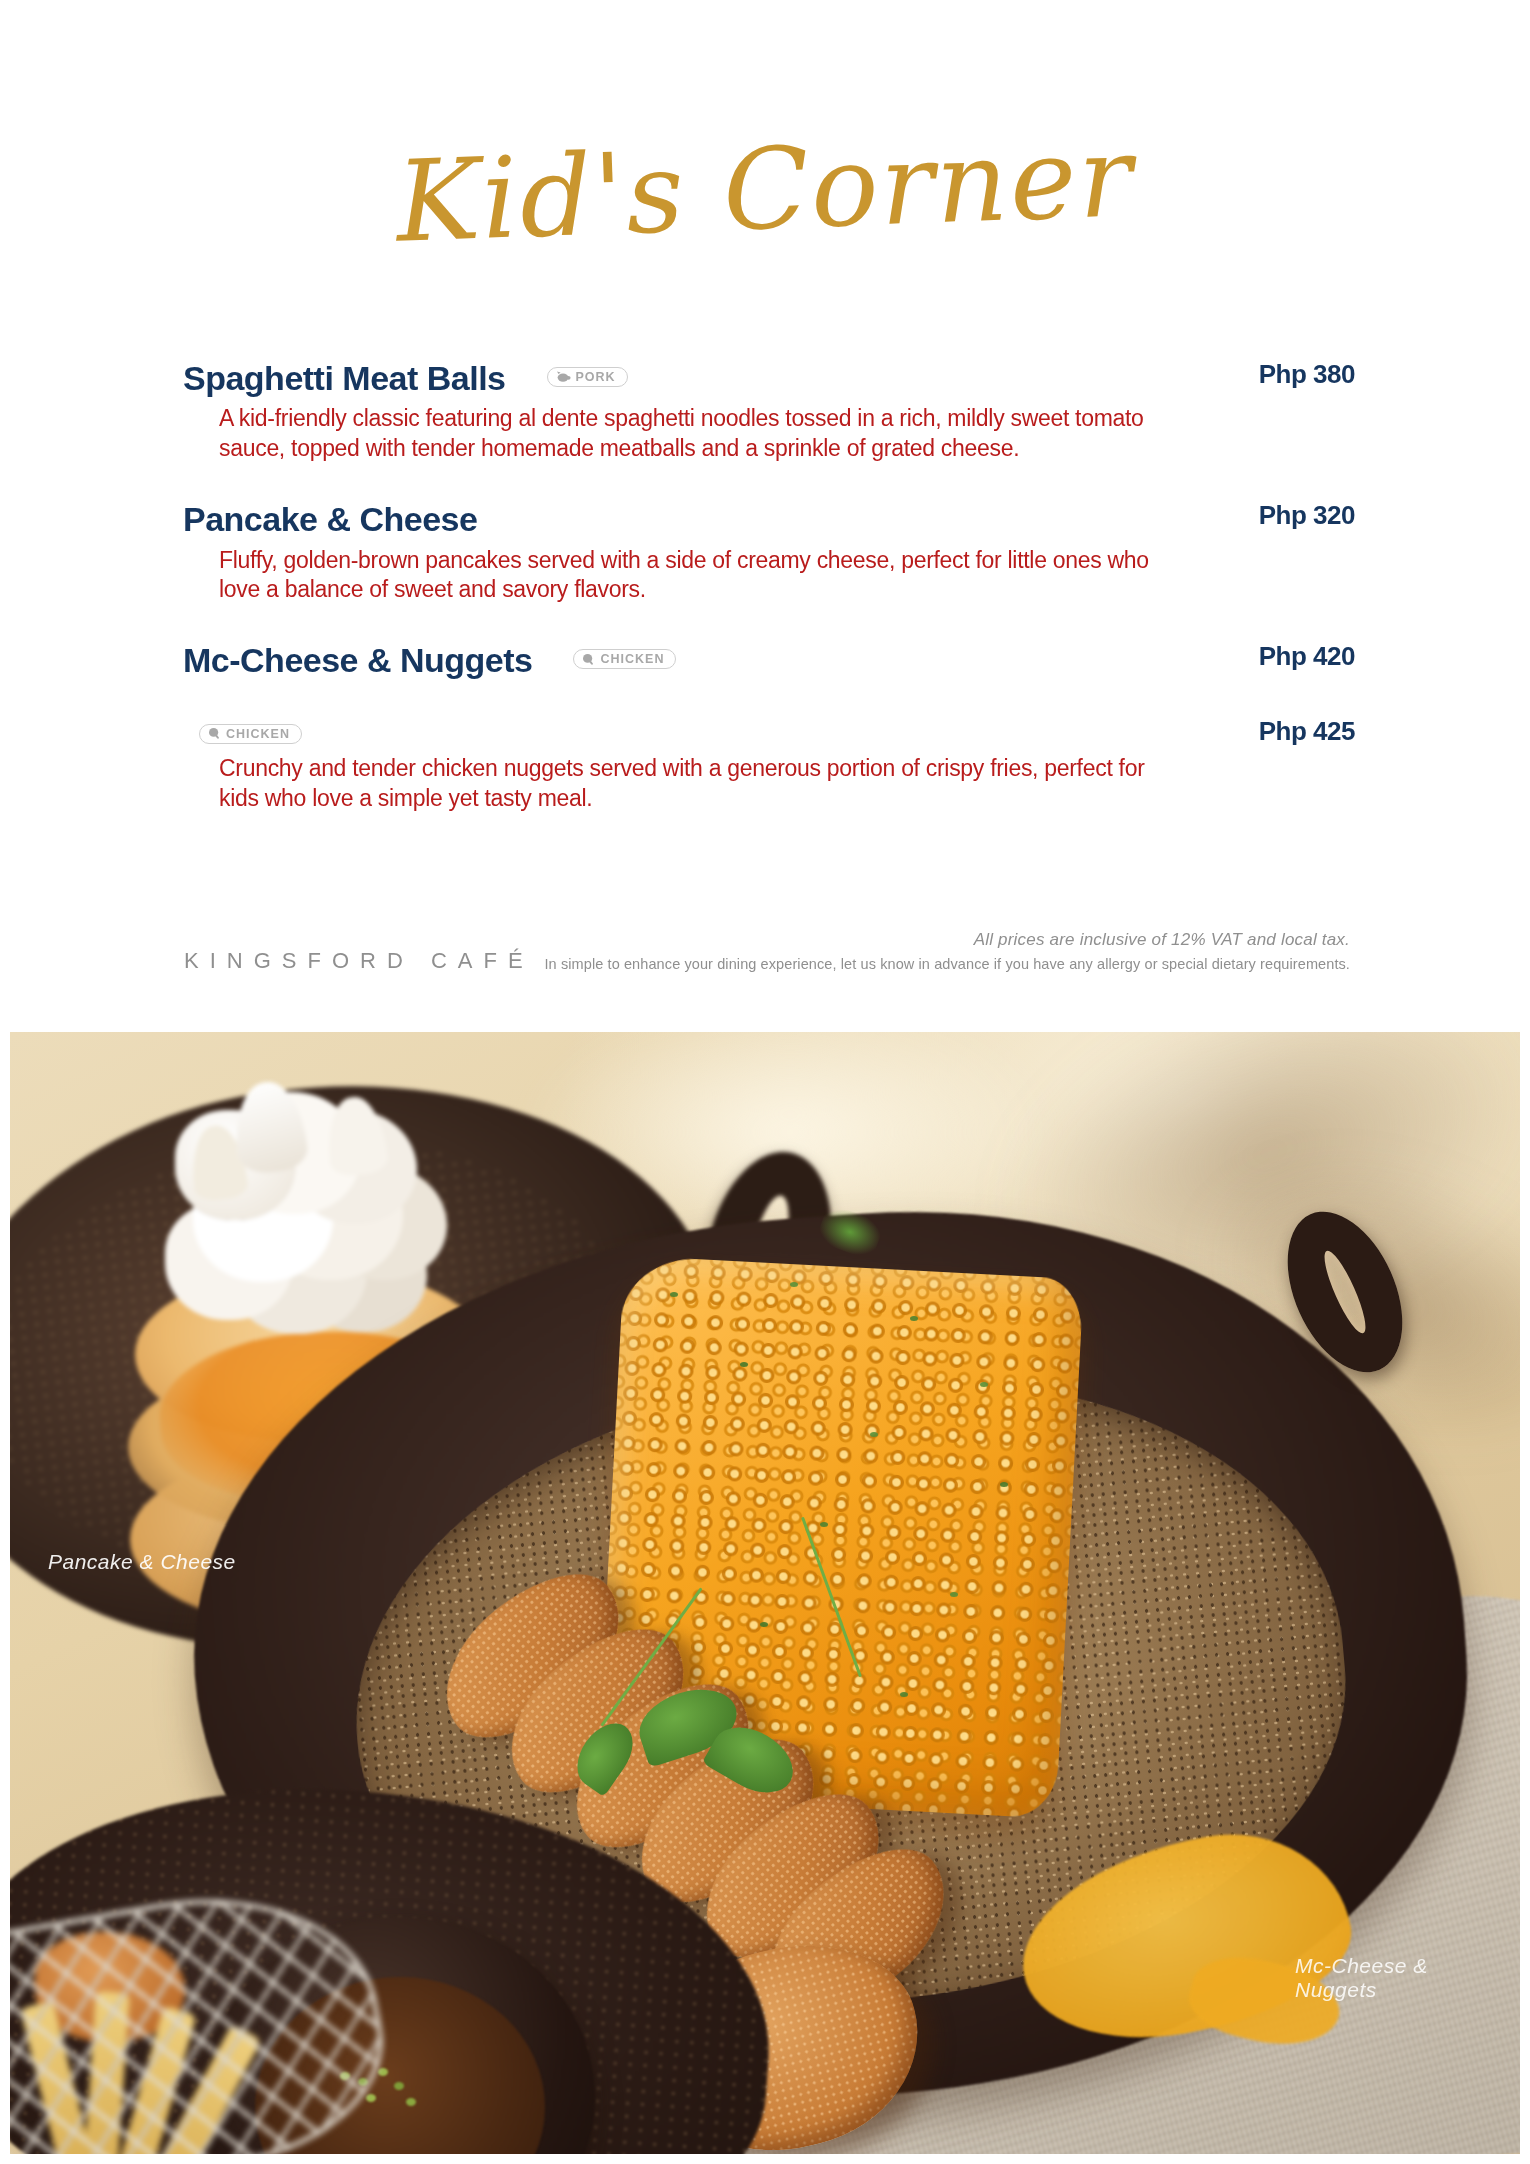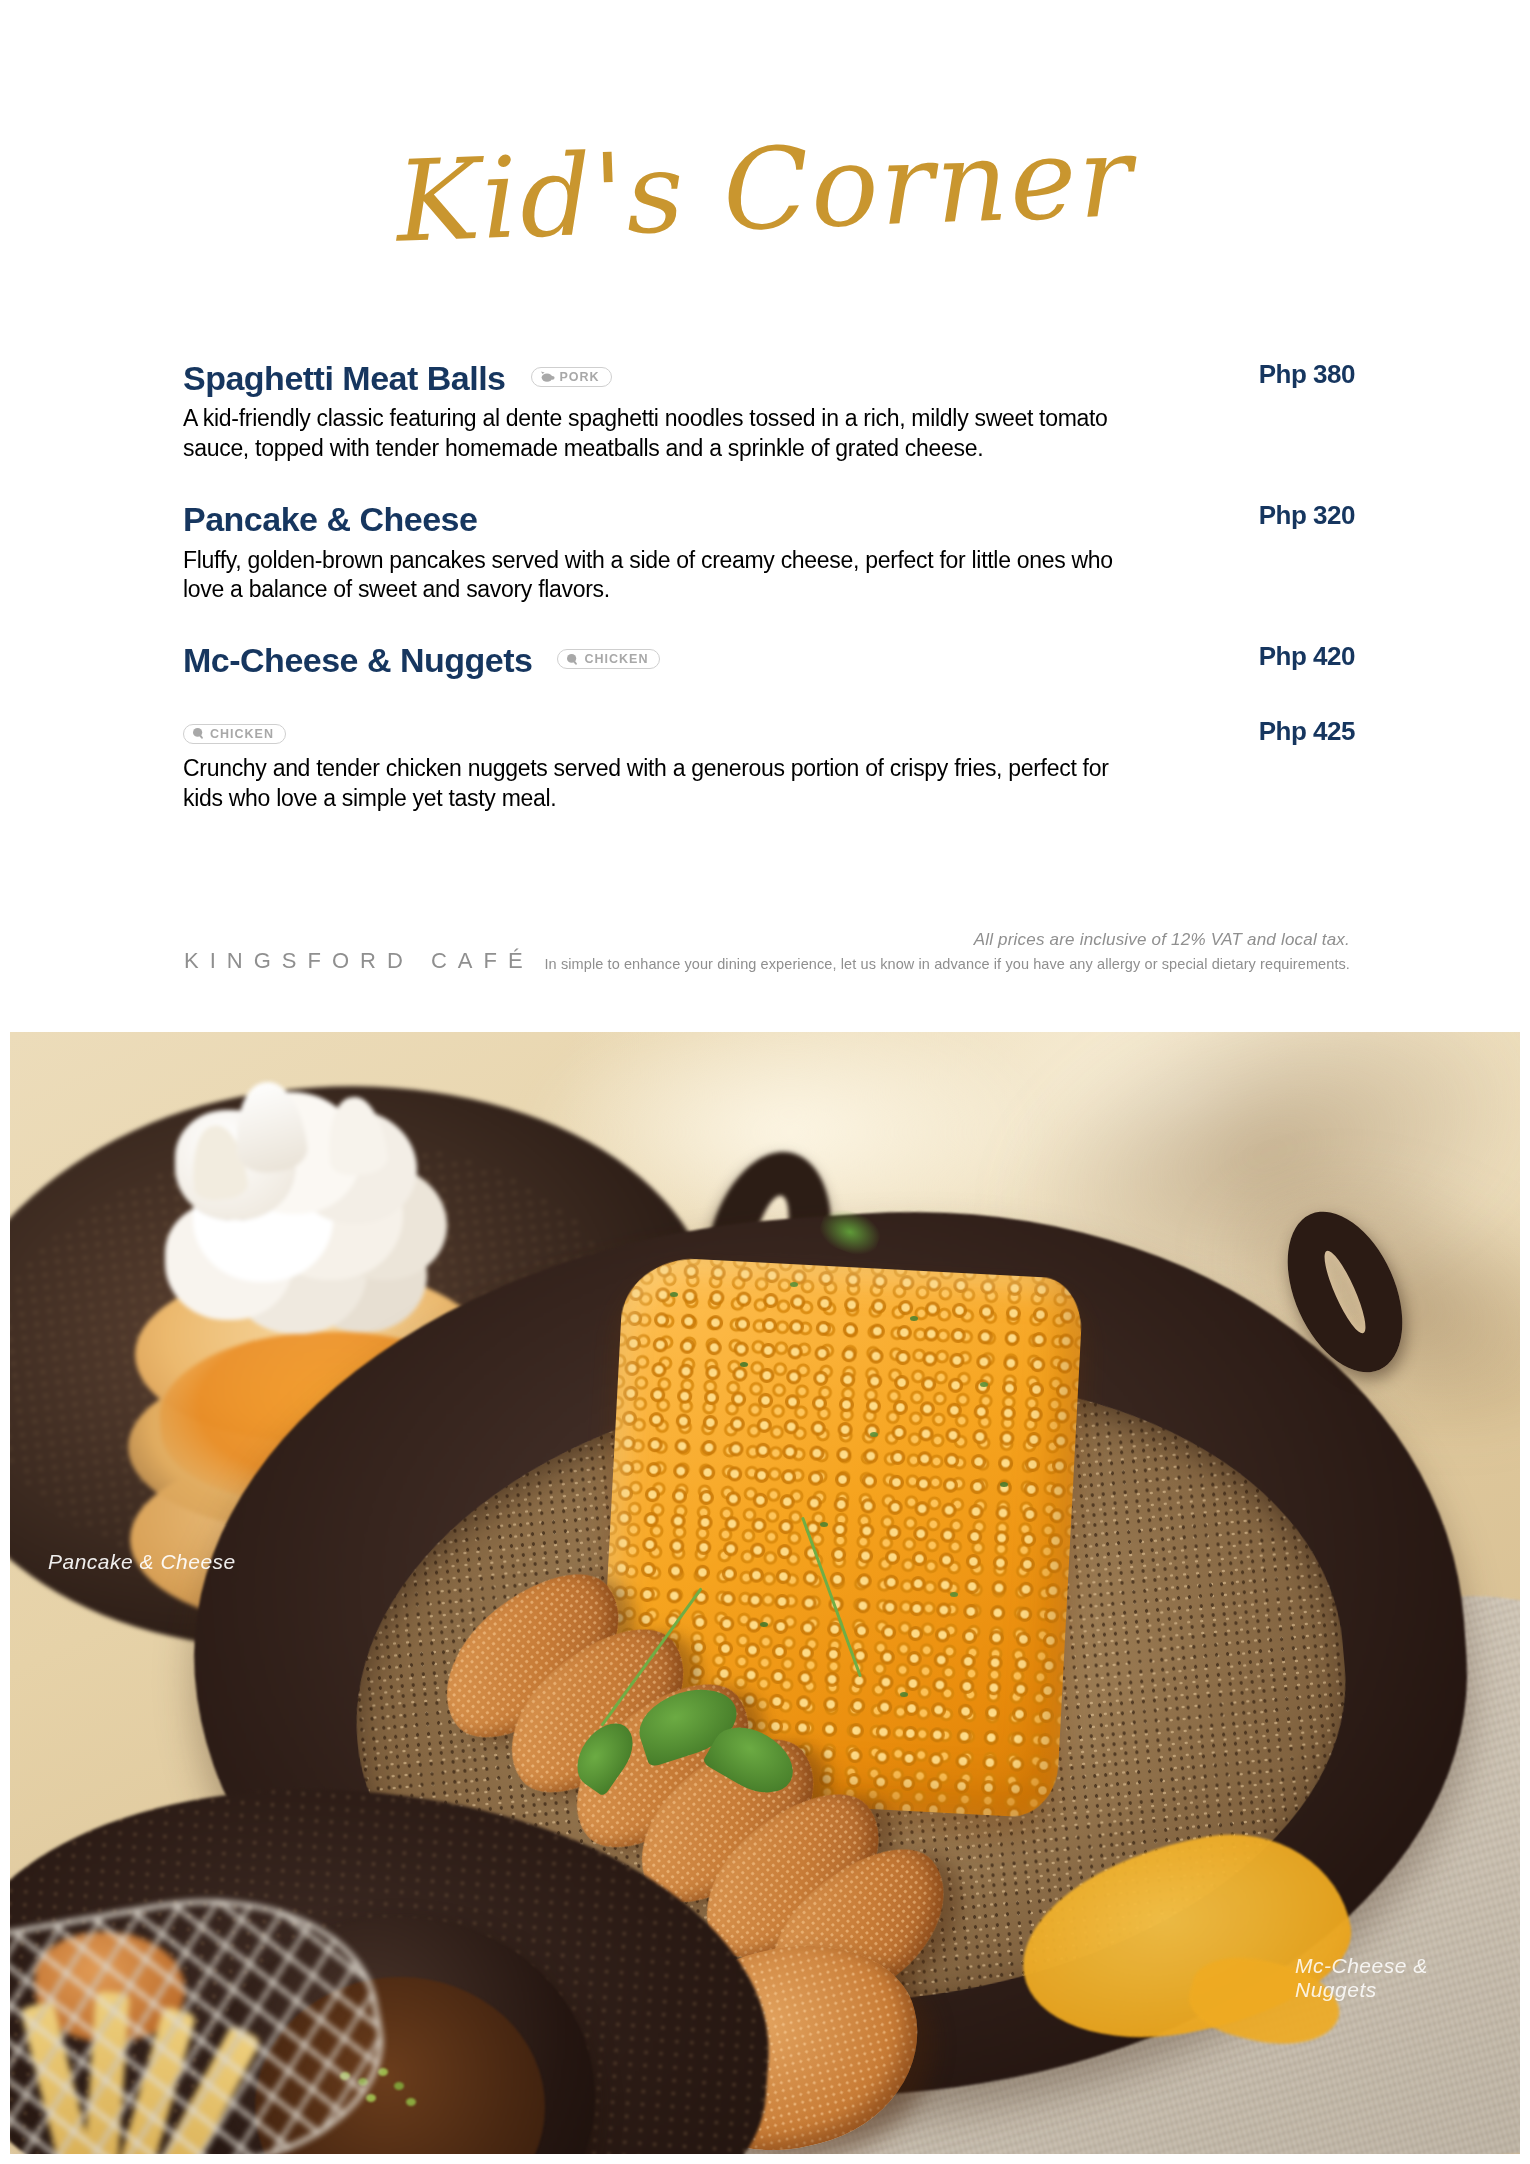--- a/index.html
+++ b/index.html
@@ -21,35 +21,35 @@
   
   .menu { position:absolute; left:183px; top:360px; width:1172px; }
   .menu-item { margin-bottom:37px; }
   .item-head { display:flex; align-items:flex-start;gap:25px; }
   .item-name {
     font-size:34px; font-weight:bold; color:#16365f; line-height:1.1;
     letter-spacing:-0.5px;
   }
   .badge {
     display:inline-flex; align-items:center; gap:5px;
-    margin-top:7px;
+    margin-left:16px; margin-top:7px;
     border:1.5px solid #cfcfcf; border-radius:999px;
     padding:2px 11px 2px 8px;
     font-size:12.5px; font-weight:bold; letter-spacing:1px; color:#a8a8a8;
     background:#fff;
   }
   .badge svg { display:block; }
   .price {
     margin-left:auto;
     font-size:26px; font-weight:bold; color:#16365f; line-height:1.15;
     letter-spacing:-0.5px; white-space:nowrap;
   }
   .item-desc {
     margin-top:7px; max-width:945px;
-    font-size:23px; color:#000000; line-height:1.3; letter-spacing:-0.3px;
+    font-size:23px; color:#b91c1c; line-height:1.3; letter-spacing:-0.3px;margin-left:36px;
   }
 
   
   .footer-brand {
     position:absolute; left:184px; top:948px;
     font-size:22px; color:#8f8f8f; letter-spacing:11px; font-weight:400;
   }
   .footnotes { position:absolute; right:180px; top:930px; text-align:right; color:#8f8f8f; }
   .footnote-1 { font-size:17px; font-style:italic; letter-spacing:0.2px; }
   .footnote-2 { font-size:14.5px; margin-top:6px; letter-spacing:0.1px; }

